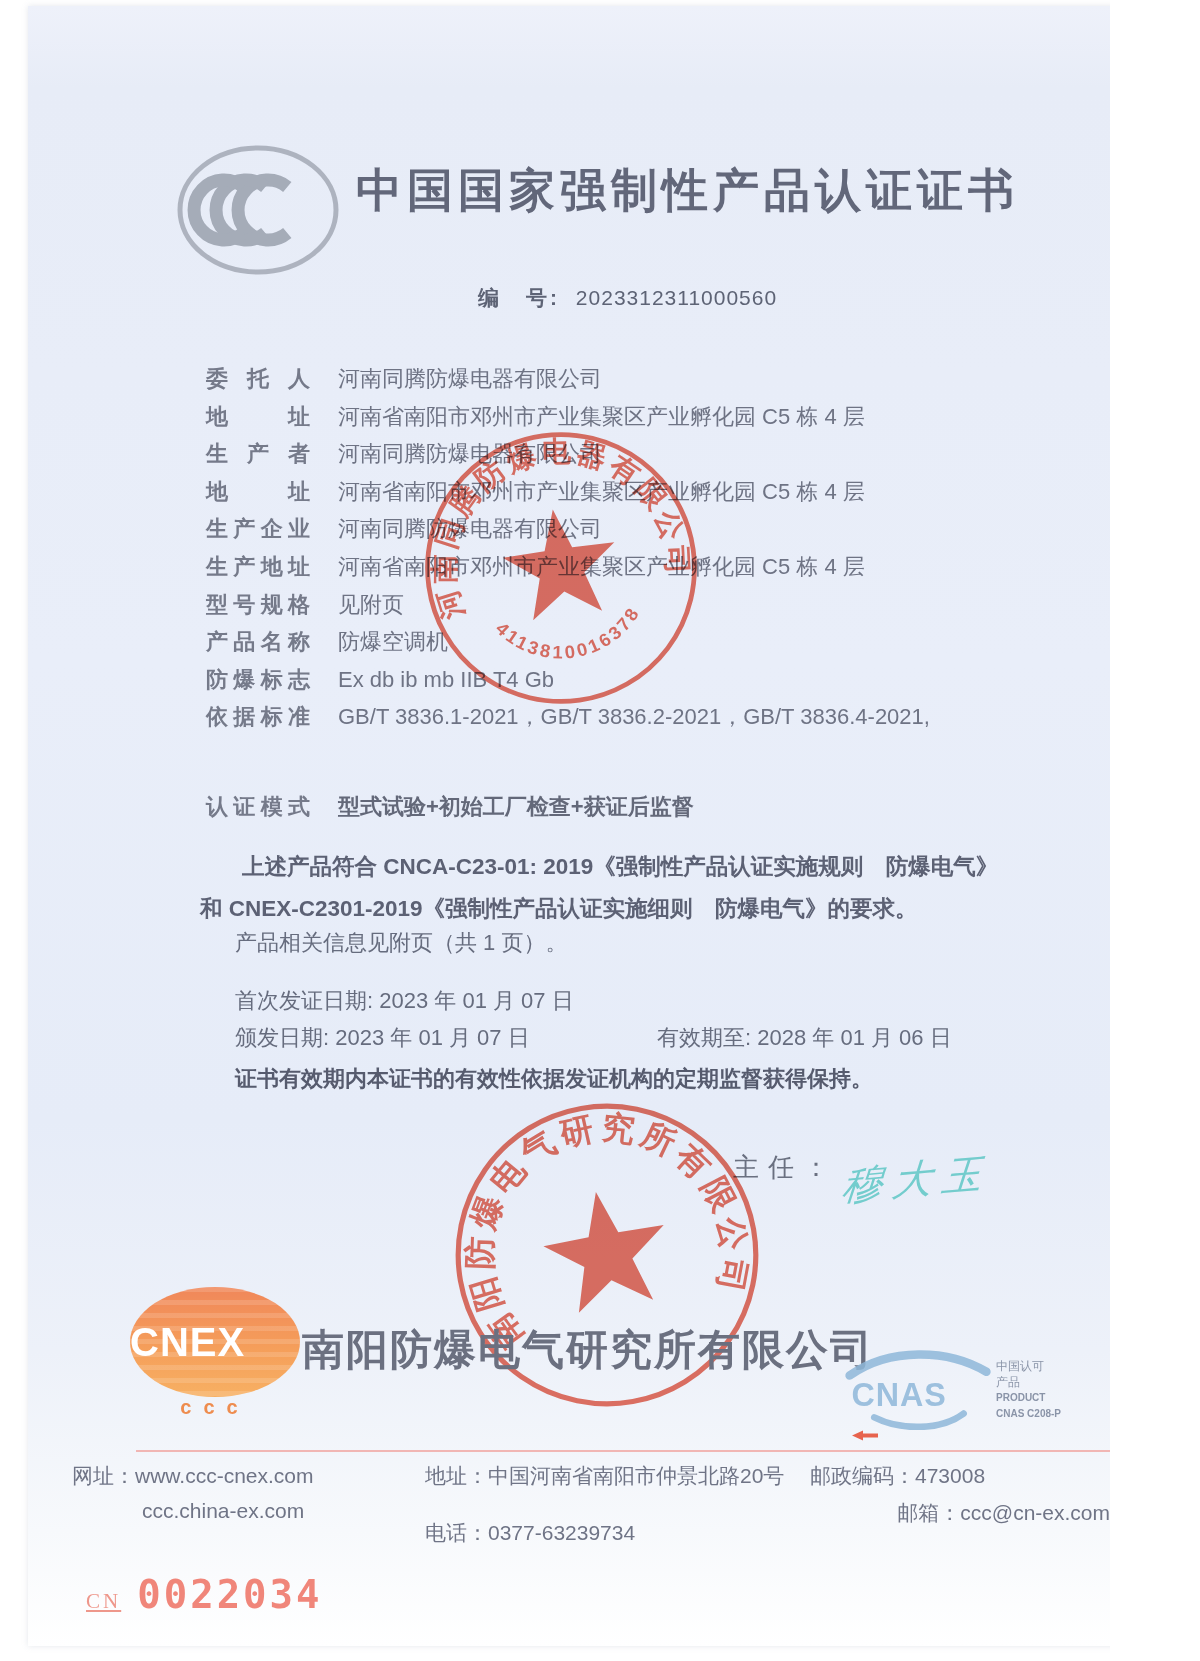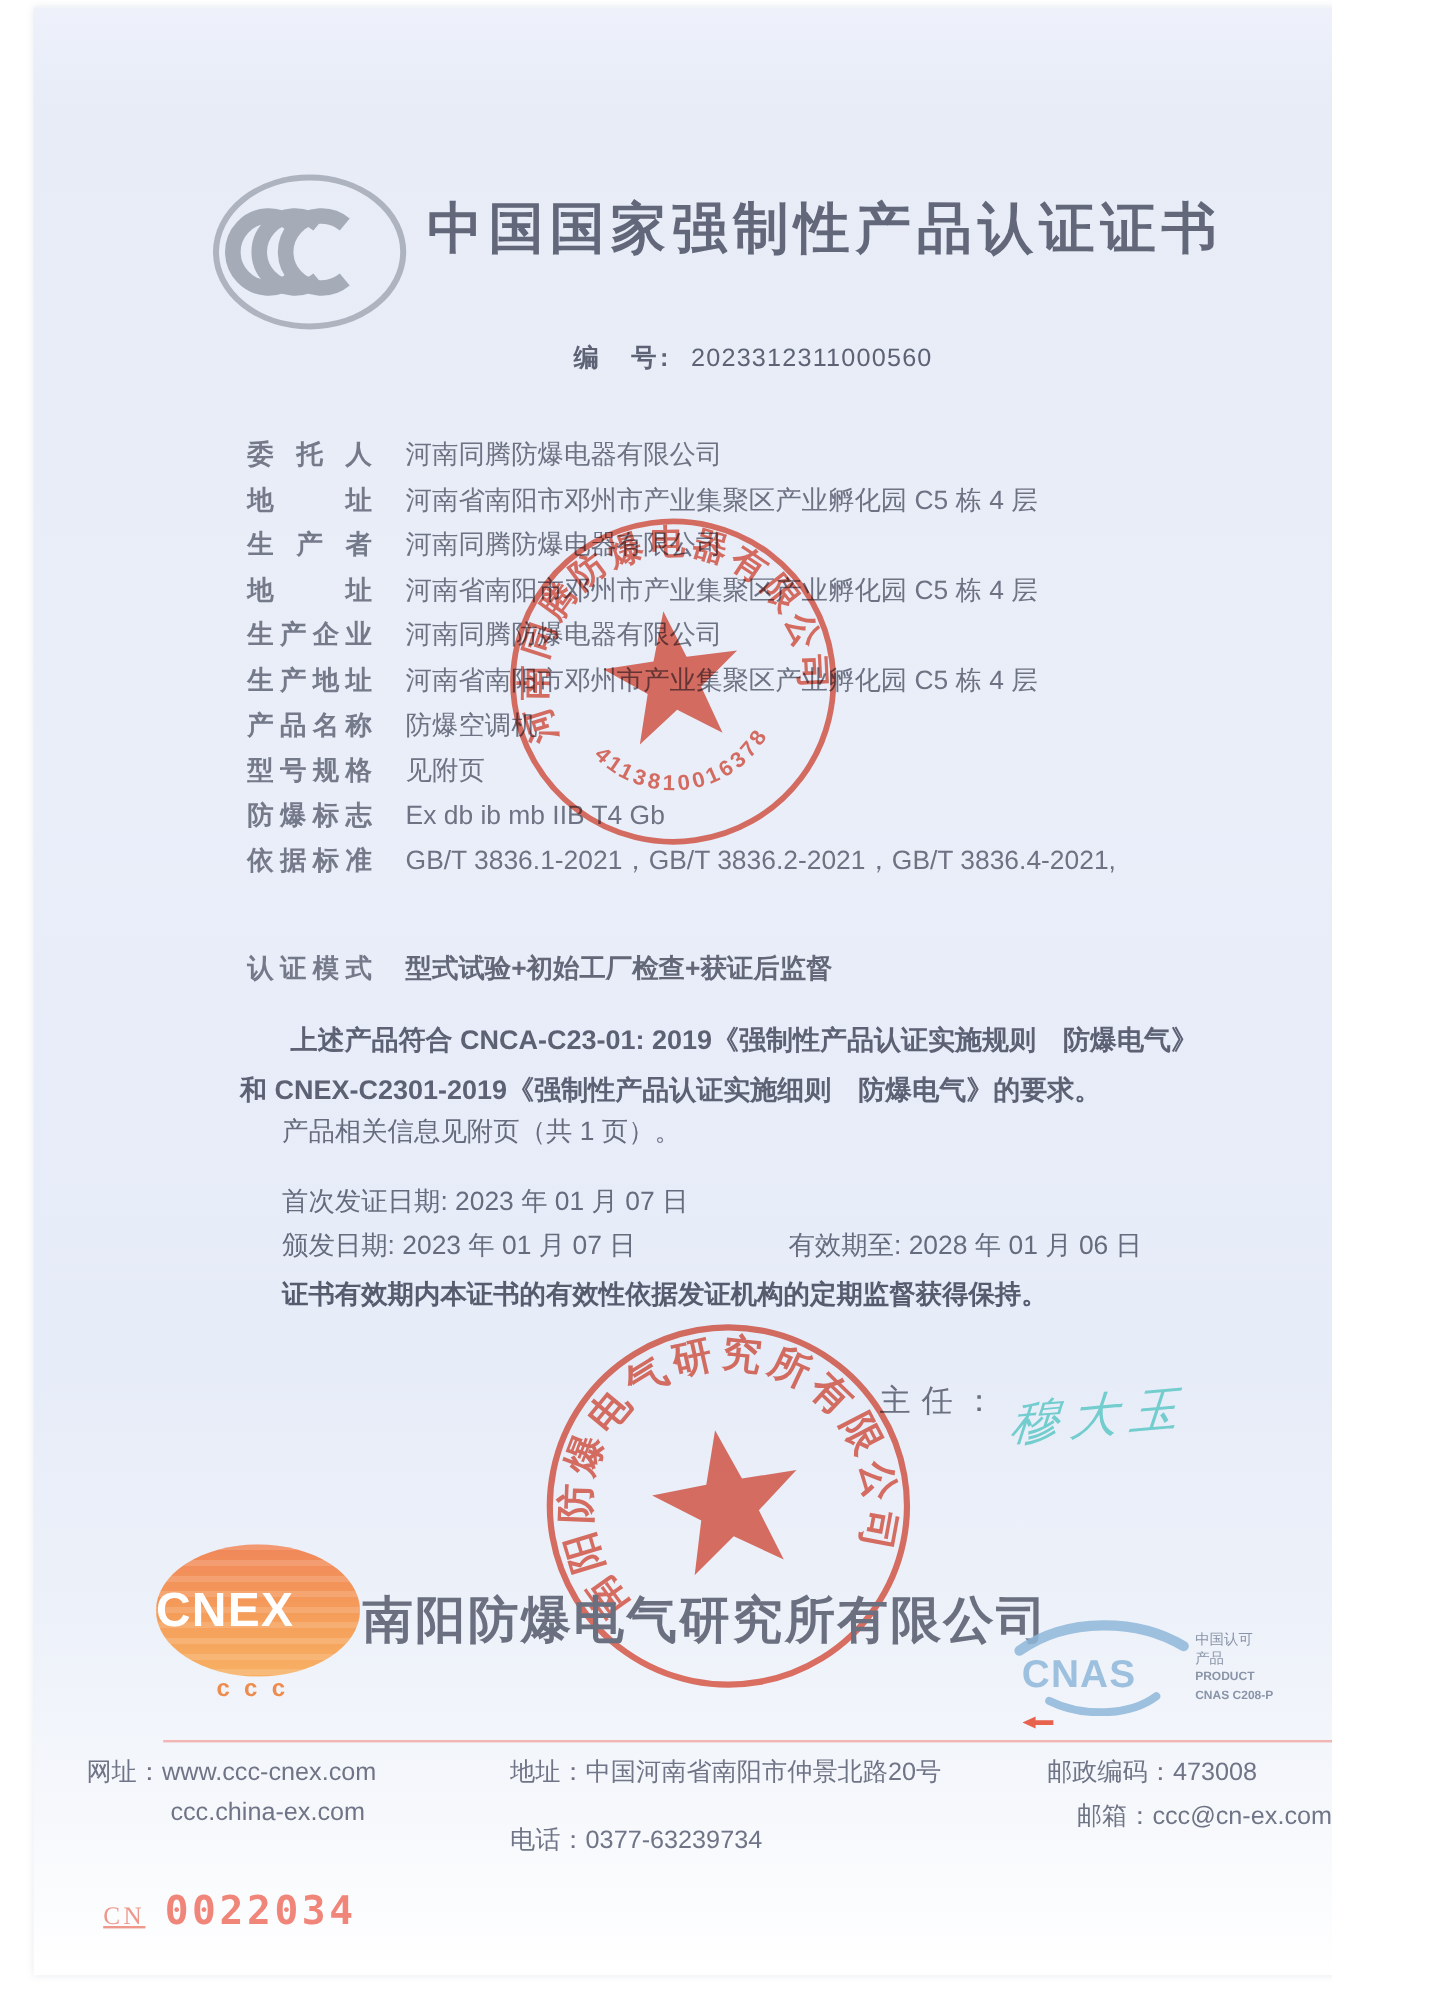--- a/index.html
+++ b/index.html
@@ -70,26 +70,26 @@
   .cnas-side .b{font-weight:bold;font-size:10px;}
   .arrow-mark{left:852px;top:1430px;width:26px;height:11px;opacity:.85;}
 
   .divider{left:136px;top:1450px;width:976px;height:2px;background:#f0a6a2;opacity:.8;}
 
   .ft{font-size:21px;color:#6f7486;white-space:nowrap;}
   .ft-web1{left:72px;top:1462px;}
   .ft-web2{left:142px;top:1499px;}
   .ft-addr{left:425px;top:1462px;}
   .ft-phone{left:425px;top:1499px;margin-top:20px;}
-  .ft-post{left:810px;top:1462px;width:300px;text-align:center;}
+  .ft-post{left:810px;top:1462px;width:300px;text-align:left;}
   .ft-mail{left:810px;top:1499px;width:300px;text-align:right;}
 
   .cn-no{left:86px;top:1572px;display:flex;align-items:baseline;gap:16px;opacity:.85;}
   .cn-prefix{font-family:"Liberation Serif","DejaVu Serif",serif;font-size:21px;color:#ec8678;letter-spacing:3px;text-decoration:underline;}
-  .cn-digits{font-family:"DejaVu Sans Mono","Liberation Mono",monospace;font-size:33px;
+  .cn-digits{font-family:"DejaVu Sans Mono","Liberation Mono",monospace;font-size:39px;
              font-weight:bold;color:#ef7264;letter-spacing:3px;}
 </style>
 </head>
 <body>
 
 <div class="scan">
   <div class="paper abs"></div>
 
   <svg class="abs ccc-logo" viewBox="0 0 172 140">
     <ellipse cx="86" cy="70" rx="78" ry="62" fill="none" stroke="#a4aab6" stroke-width="5"></ellipse>
@@ -124,26 +124,26 @@
     </div>
     <div class="frow">
       <span class="flabel">生产企业</span>
       <span class="fvalue">河南同腾防爆电器有限公司</span>
     </div>
     <div class="frow">
       <span class="flabel">生产地址</span>
       <span class="fvalue">河南省南阳市邓州市产业集聚区产业孵化园 C5 栋 4 层</span>
     </div>
     <div class="frow">
+      <span class="flabel">型号规格</span>
+      <span class="fvalue">见附页</span>
+    </div>
+    <div class="frow">
       <span class="flabel">产品名称</span>
       <span class="fvalue">防爆空调机</span>
-    </div>
-    <div class="frow">
-      <span class="flabel">型号规格</span>
-      <span class="fvalue">见附页</span>
     </div>
     <div class="frow">
       <span class="flabel">防爆标志</span>
       <span class="fvalue">Ex db ib mb IIB T4 Gb</span>
     </div>
     <div class="frow">
       <span class="flabel">依据标准</span>
       <span class="fvalue">GB/T 3836.1-2021，GB/T 3836.2-2021，GB/T 3836.4-2021,</span>
     </div>
   </div>

